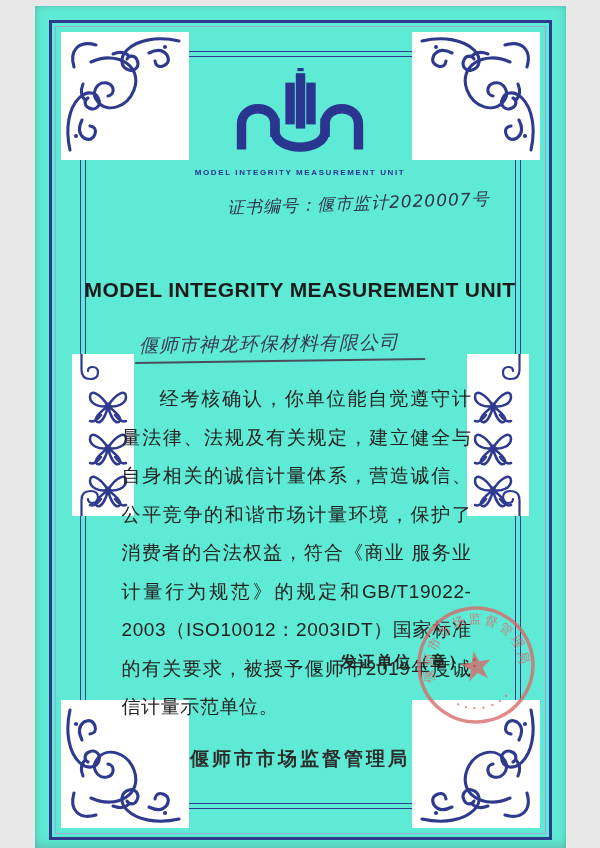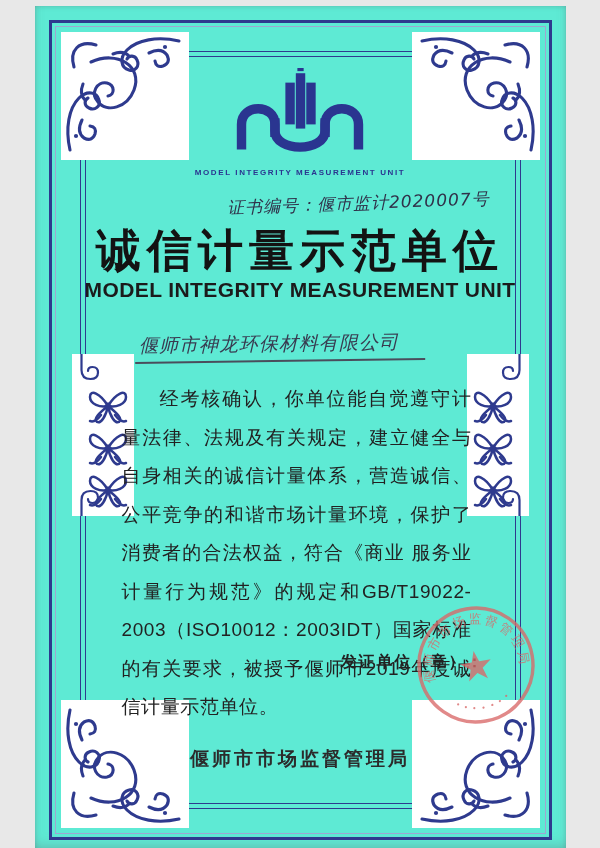--- a/index.html
+++ b/index.html
@@ -167,21 +167,20 @@
         <path d="M14,78 L14,54 C14,34 46,34 46,54 L46,66"></path>
         <path d="M126,78 L126,54 C126,34 94,34 94,54 L94,66"></path>
         <path d="M46,48 L46,60 C46,81 94,81 94,60 L94,48"></path>
       </g>
     </svg>
     <div class="logo-caption">MODEL INTEGRITY MEASUREMENT UNIT</div>
   </div>
 
   <div class="cert-no"><span>证书编号：</span><span>偃市监计2020007号</span></div>
 
-  <div class="title-cn">诚信计量示范单位</div>
   <div class="title-en">MODEL INTEGRITY MEASUREMENT UNIT</div>
 
   <div class="company">偃师市神龙环保材料有限公司</div>
 
   <div class="body-text">经考核确认，你单位能自觉遵守计量法律、法规及有关规定，建立健全与自身相关的诚信计量体系，营造诚信、公平竞争的和谐市场计量环境，保护了消费者的合法权益，符合《商业 服务业计量行为规范》的规定和GB/T19022-2003（ISO10012：2003IDT）国家标准的有关要求，被授予偃师市2019年度诚信计量示范单位。</div>
 
   <div class="issuer-label">发证单位（章）：</div>
 
   <div class="seal">
     <svg viewBox="0 0 120 120">

